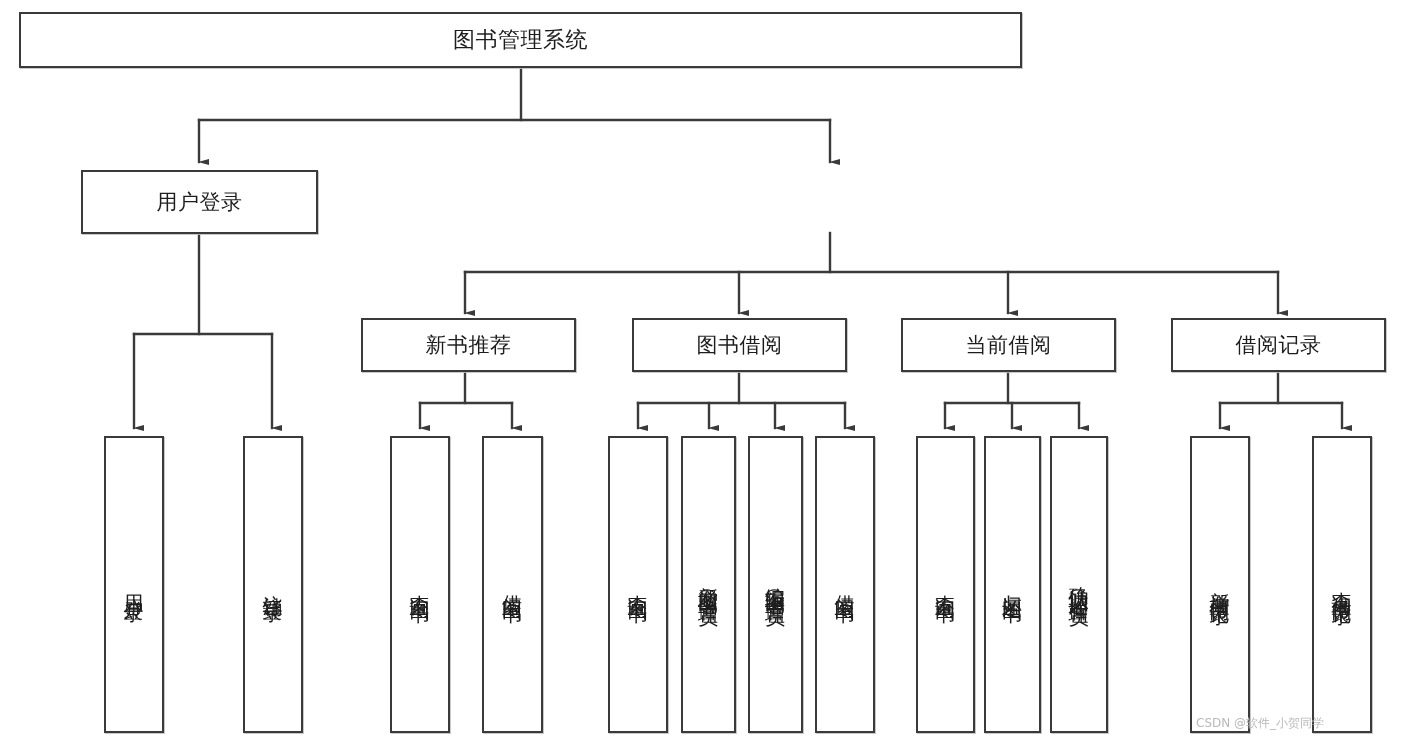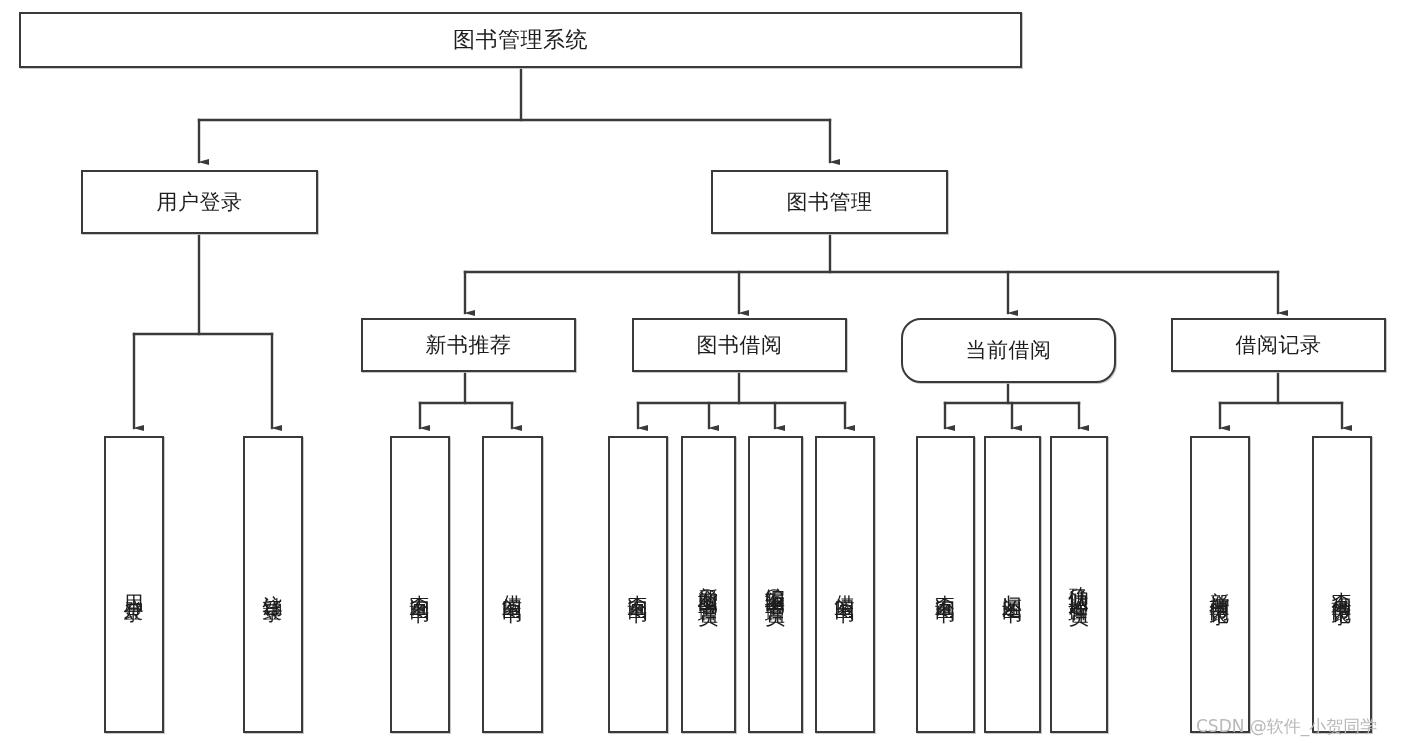--- a/index.html
+++ b/index.html
@@ -59,21 +59,21 @@
     writing-mode: vertical-rl;
     text-orientation: upright;
     font-size: 20px;
     line-height: 1.0;
     letter-spacing: 3px;
     max-height: 272px;
   }
   .watermark {
     position: absolute;
     color: #b9b9b9;
-    font-size: 17px;
+    font-size: 12px;
     white-space: pre;
     z-index: 5;
     user-select: none;
   }
 </style>
 </head>
 <body>
 
 <div id="canvas">
 
@@ -129,31 +129,28 @@
     </g>
   </svg>
 
   <div class="node horiz root" style="left:19px; top:12px; width:1003px; height:56px;">
     <span class="lbl">图书管理系统</span>
   </div>
 
   <div class="node horiz" style="left:81px; top:170px; width:237px; height:64px;">
     <span class="lbl">用户登录</span>
   </div>
-  <div class="node horiz" style="left:711px; top:170px; width:237px; height:64px;">
-    <span class="lbl">图书管理</span>
-  </div>
 
   <div class="node horiz" style="left:632px; top:318px; width:215px; height:54px;">
     <span class="lbl">图书借阅</span>
   </div>
   <div class="node horiz" style="left:361px; top:318px; width:215px; height:54px;">
     <span class="lbl">新书推荐</span>
   </div>
-  <div class="node horiz" style="left:901px; top:318px; width:215px; height:65px;border-radius:20px;">
+  <div class="node horiz" style="left:901px; top:318px; width:215px; height:54px;">
     <span class="lbl">当前借阅</span>
   </div>
   <div class="node horiz" style="left:1171px; top:318px; width:215px; height:54px;justify-content:center;">
     <span class="lbl">借阅记录</span>
   </div>
 
   <div class="node vert" style="left:104px; top:436px; width:60px; height:297px;">
     <span class="lbl">用户登录</span>
   </div>
   <div class="node vert" style="left:243px; top:436px; width:60px; height:297px;">

